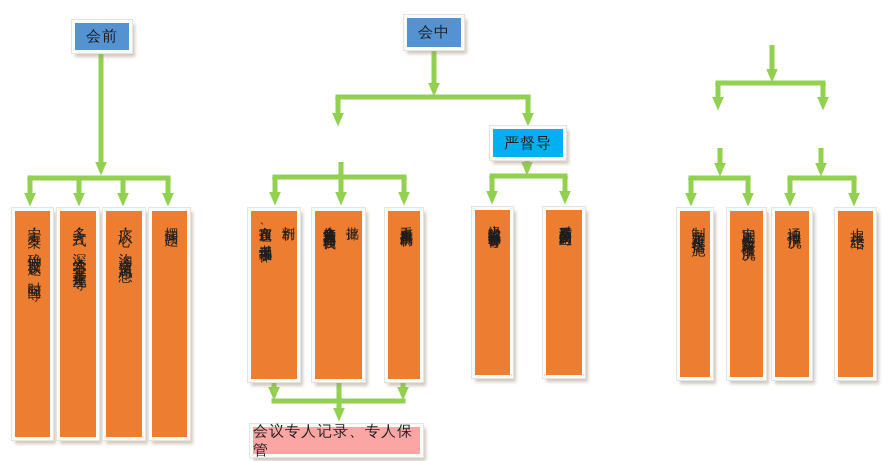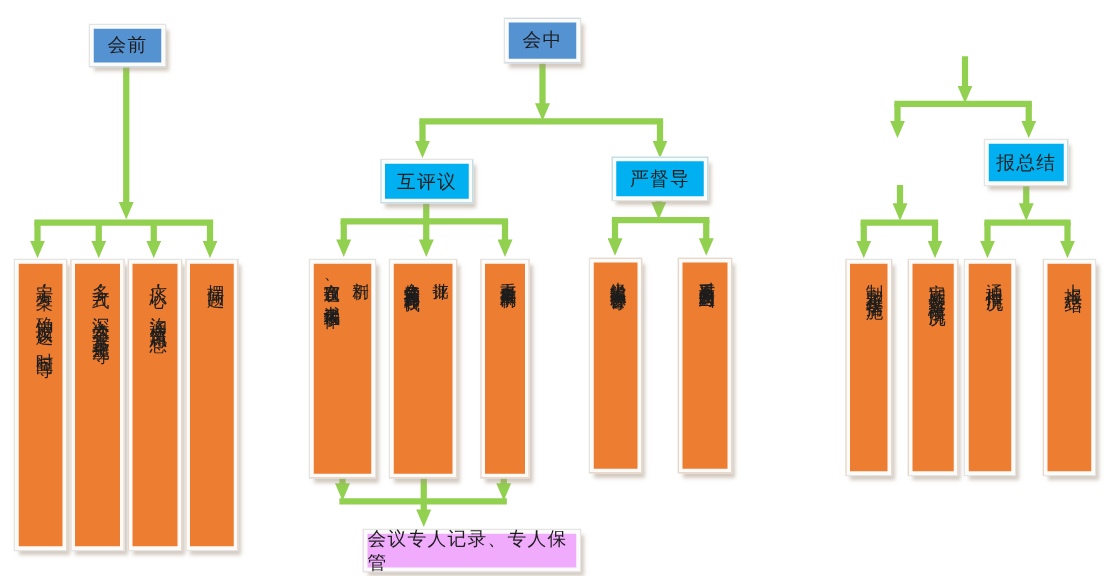--- a/index.html
+++ b/index.html
@@ -22,22 +22,22 @@
     font-size:15px;letter-spacing:1px;}
   .item{background:#ed7d31;}
   .v{
     writing-mode:vertical-lr;text-orientation:mixed;white-space:pre-line;
     font-size:13px;letter-spacing:1px;padding:5px 3px;
   }
   .lh33{line-height:33px}
   .lh30{line-height:30px}
   .lh23{line-height:23px}
   .sp3{letter-spacing:3px;font-size:14px}
-  .note{background:#f0abfc;display:flex;align-items:center;justify-content:center;
-    font-size:15px;letter-spacing:1px;margin-left:41px;}
+  .note{background:#fca5a5;display:flex;align-items:center;justify-content:center;
+    font-size:15px;letter-spacing:1px;}
 </style>
 </head>
 <body>
 
 <div class="canvas">
 
   <svg class="arrows" viewBox="0 0 889 461">
     <defs>
       <marker id="ah" viewBox="0 0 14 12" refX="1.5" refY="6" markerWidth="14" markerHeight="12" orient="auto" markerUnits="userSpaceOnUse">
         <path class="head" d="M0,0 L14,6 L0,12 Z"></path>
@@ -99,23 +99,21 @@
       <path d="M821,148 V164" marker-end="url(#ah)"></path>
       <path d="M787.5,178 H856.5"></path>
       <path d="M790,178 V194" marker-end="url(#ah)"></path>
       <path d="M854,178 V194" marker-end="url(#ah)"></path>
     </g>
   </svg>
 
   <div class="box stage" style="left:404px;top:15px;width:60px;height:35px">会中</div>
   <div class="box stage" style="left:72px;top:20px;width:60px;height:33px">会前</div>
 
-  <div class="box branch" style="left:305px;top:128px;width:73px;height:34px">互评议</div>
   <div class="box branch" style="left:490px;top:126px;width:76px;height:34px">严督导</div>
-  <div class="box branch" style="left:788px;top:112px;width:66px;height:36px">报总结</div>
 
   <div class="box item v lh33 sp3" style="left:12px;top:208px;width:41px;height:232px">定方案，确定议题、时间等</div>
   <div class="box item v lh33 sp3" style="left:57px;top:208px;width:42px;height:232px">多方式，深入学习党章党规等</div>
   <div class="box item v lh33 sp3" style="left:103px;top:208px;width:42px;height:232px">广谈心，沟通交流思想</div>
   <div class="box item v lh33 sp3" style="left:149px;top:208px;width:41px;height:232px">摆问题</div>
 
   <div class="box item v lh23" style="left:248px;top:208px;width:52px;height:174px">宣布议题、书记代表班子作
 剖析</div>
   <div class="box item v lh23" style="left:312px;top:208px;width:53px;height:174px">全体党员开展批评和自我
 批评</div>

